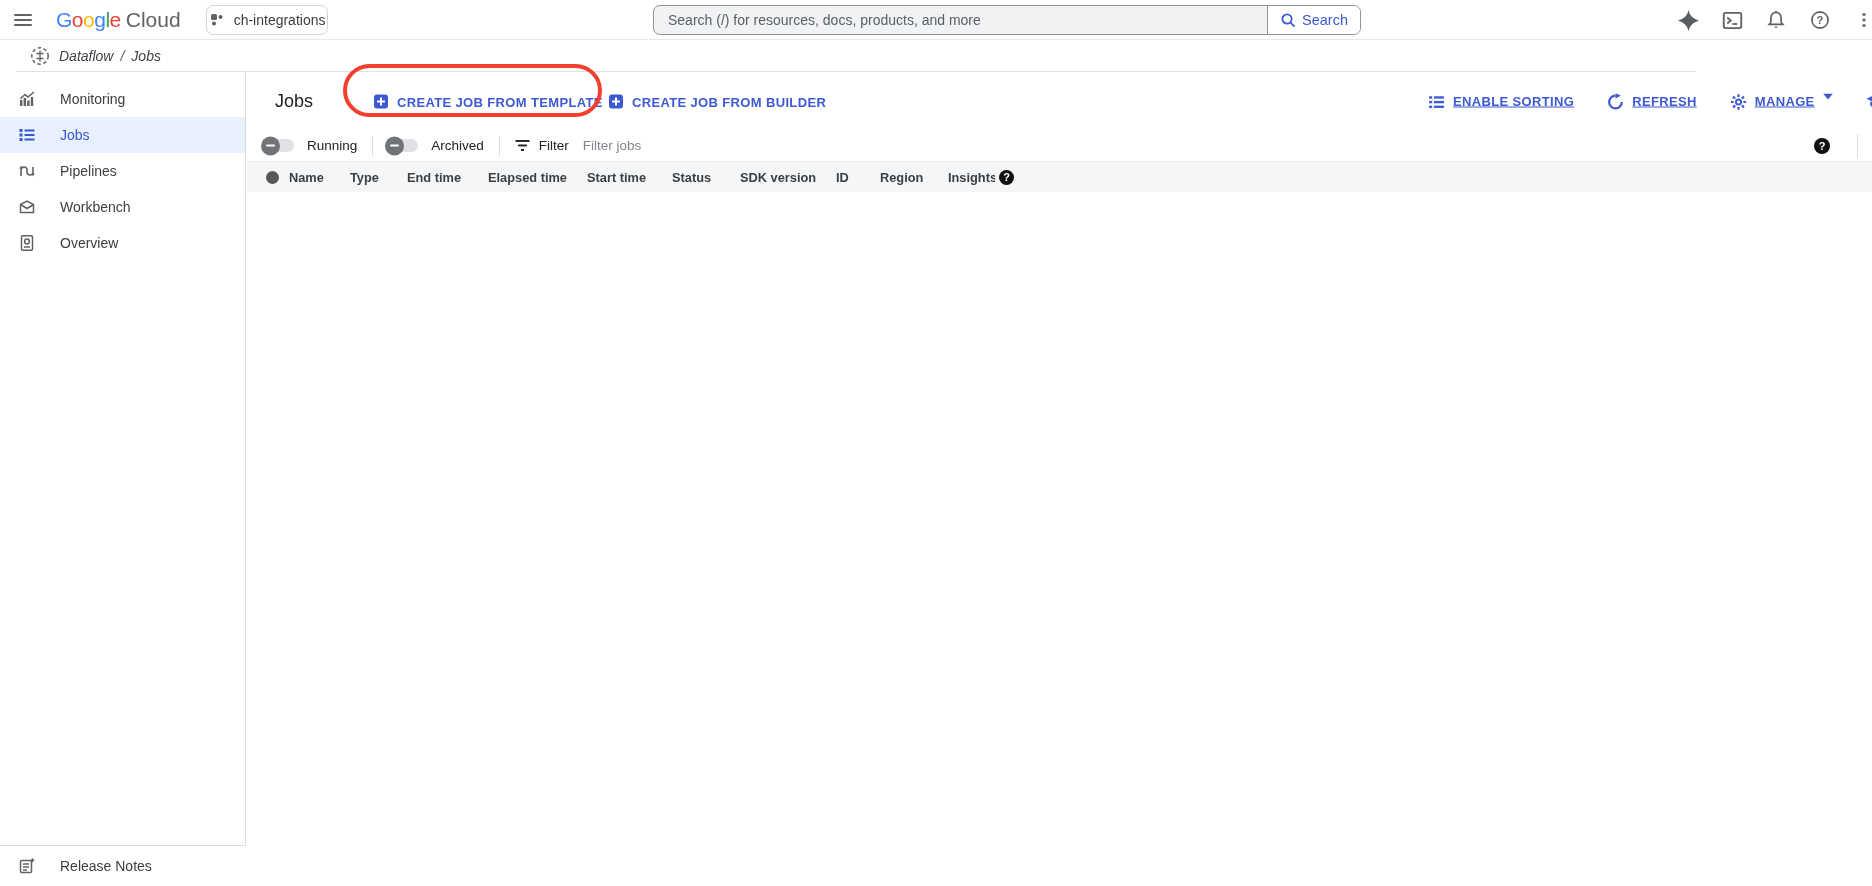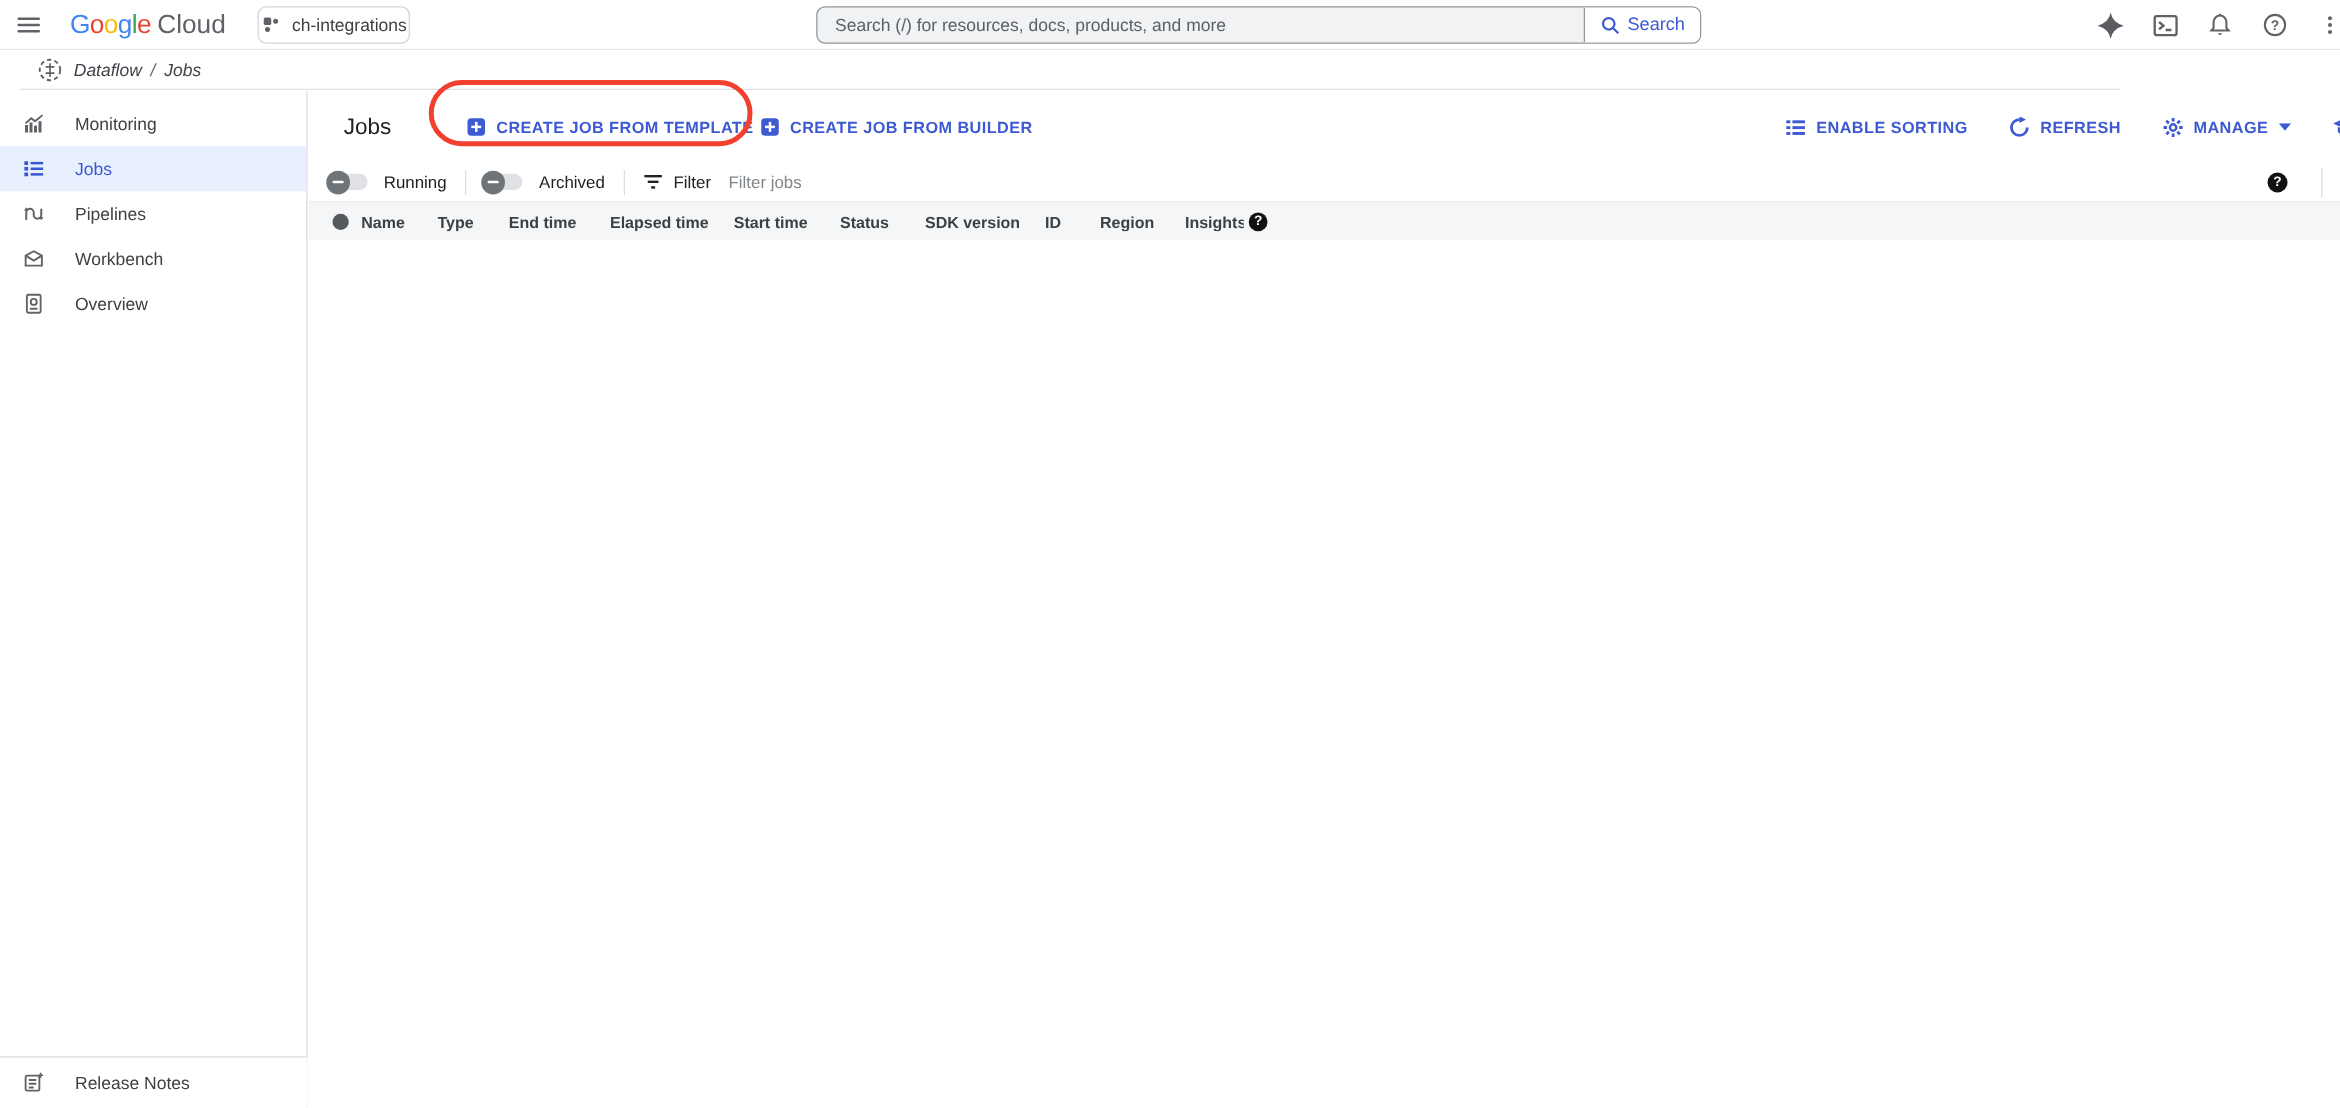--- a/index.html
+++ b/index.html
@@ -56,22 +56,22 @@
   .page-title { font-size:18px; color:#202124; margin-left:28px; }
   .hbtn { position:absolute; top:50%; transform:translateY(-50%); display:flex; align-items:center; gap:9px;
     color:#3e5ad2; font-size:13px; font-weight:700; letter-spacing:0.35px; cursor:pointer; white-space:nowrap; }
   .btn-template { left:127px; }
   .btn-builder { left:362px; }
   .plus-sq { width:14px; height:14px; background:#3e5ad2; border-radius:3px; position:relative; flex:0 0 auto; }
   .plus-sq:before, .plus-sq:after { content:""; position:absolute; background:#fff; }
   .plus-sq:before { left:3px; right:3px; top:6px; height:2px; }
   .plus-sq:after { top:3px; bottom:3px; left:6px; width:2px; }
   .toolbar { position:absolute; left:1181px; top:50%; transform:translateY(-50%); display:flex; gap:33px; }
-  .tbtn { display:flex; align-items:center; gap:8px; color:#3e5ad2; font-size:13px; font-weight:700;
-    letter-spacing:0.35px; cursor:pointer; white-space:nowrap; }
+  .tbtn { display:flex; align-items:flex-start; gap:8px; color:#3e5ad2; font-size:13px; font-weight:700;
+    letter-spacing:0.35px; cursor:pointer; white-space:nowrap;text-decoration:underline; }
 
   .annotation { position:absolute; left:343px; top:64px; width:259px; height:53px;
     border:4px solid #f23f2e; border-radius:29px; z-index:9; pointer-events:none; }
 
   
   .filter-row { position:relative; height:31px; display:flex; align-items:center; padding-left:17px; }
   .toggle { position:relative; width:30px; height:13px; background:#dfe1e4; border-radius:7px; cursor:pointer; flex:0 0 auto; }
   .toggle .knob { position:absolute; left:-3px; top:50%; transform:translateY(-50%); width:19px; height:19px;
     border-radius:50%; background:#6f7479; }
   .toggle .knob:after { content:""; position:absolute; left:5px; right:5px; top:8.5px; height:2px; background:#fff; border-radius:1px; }

